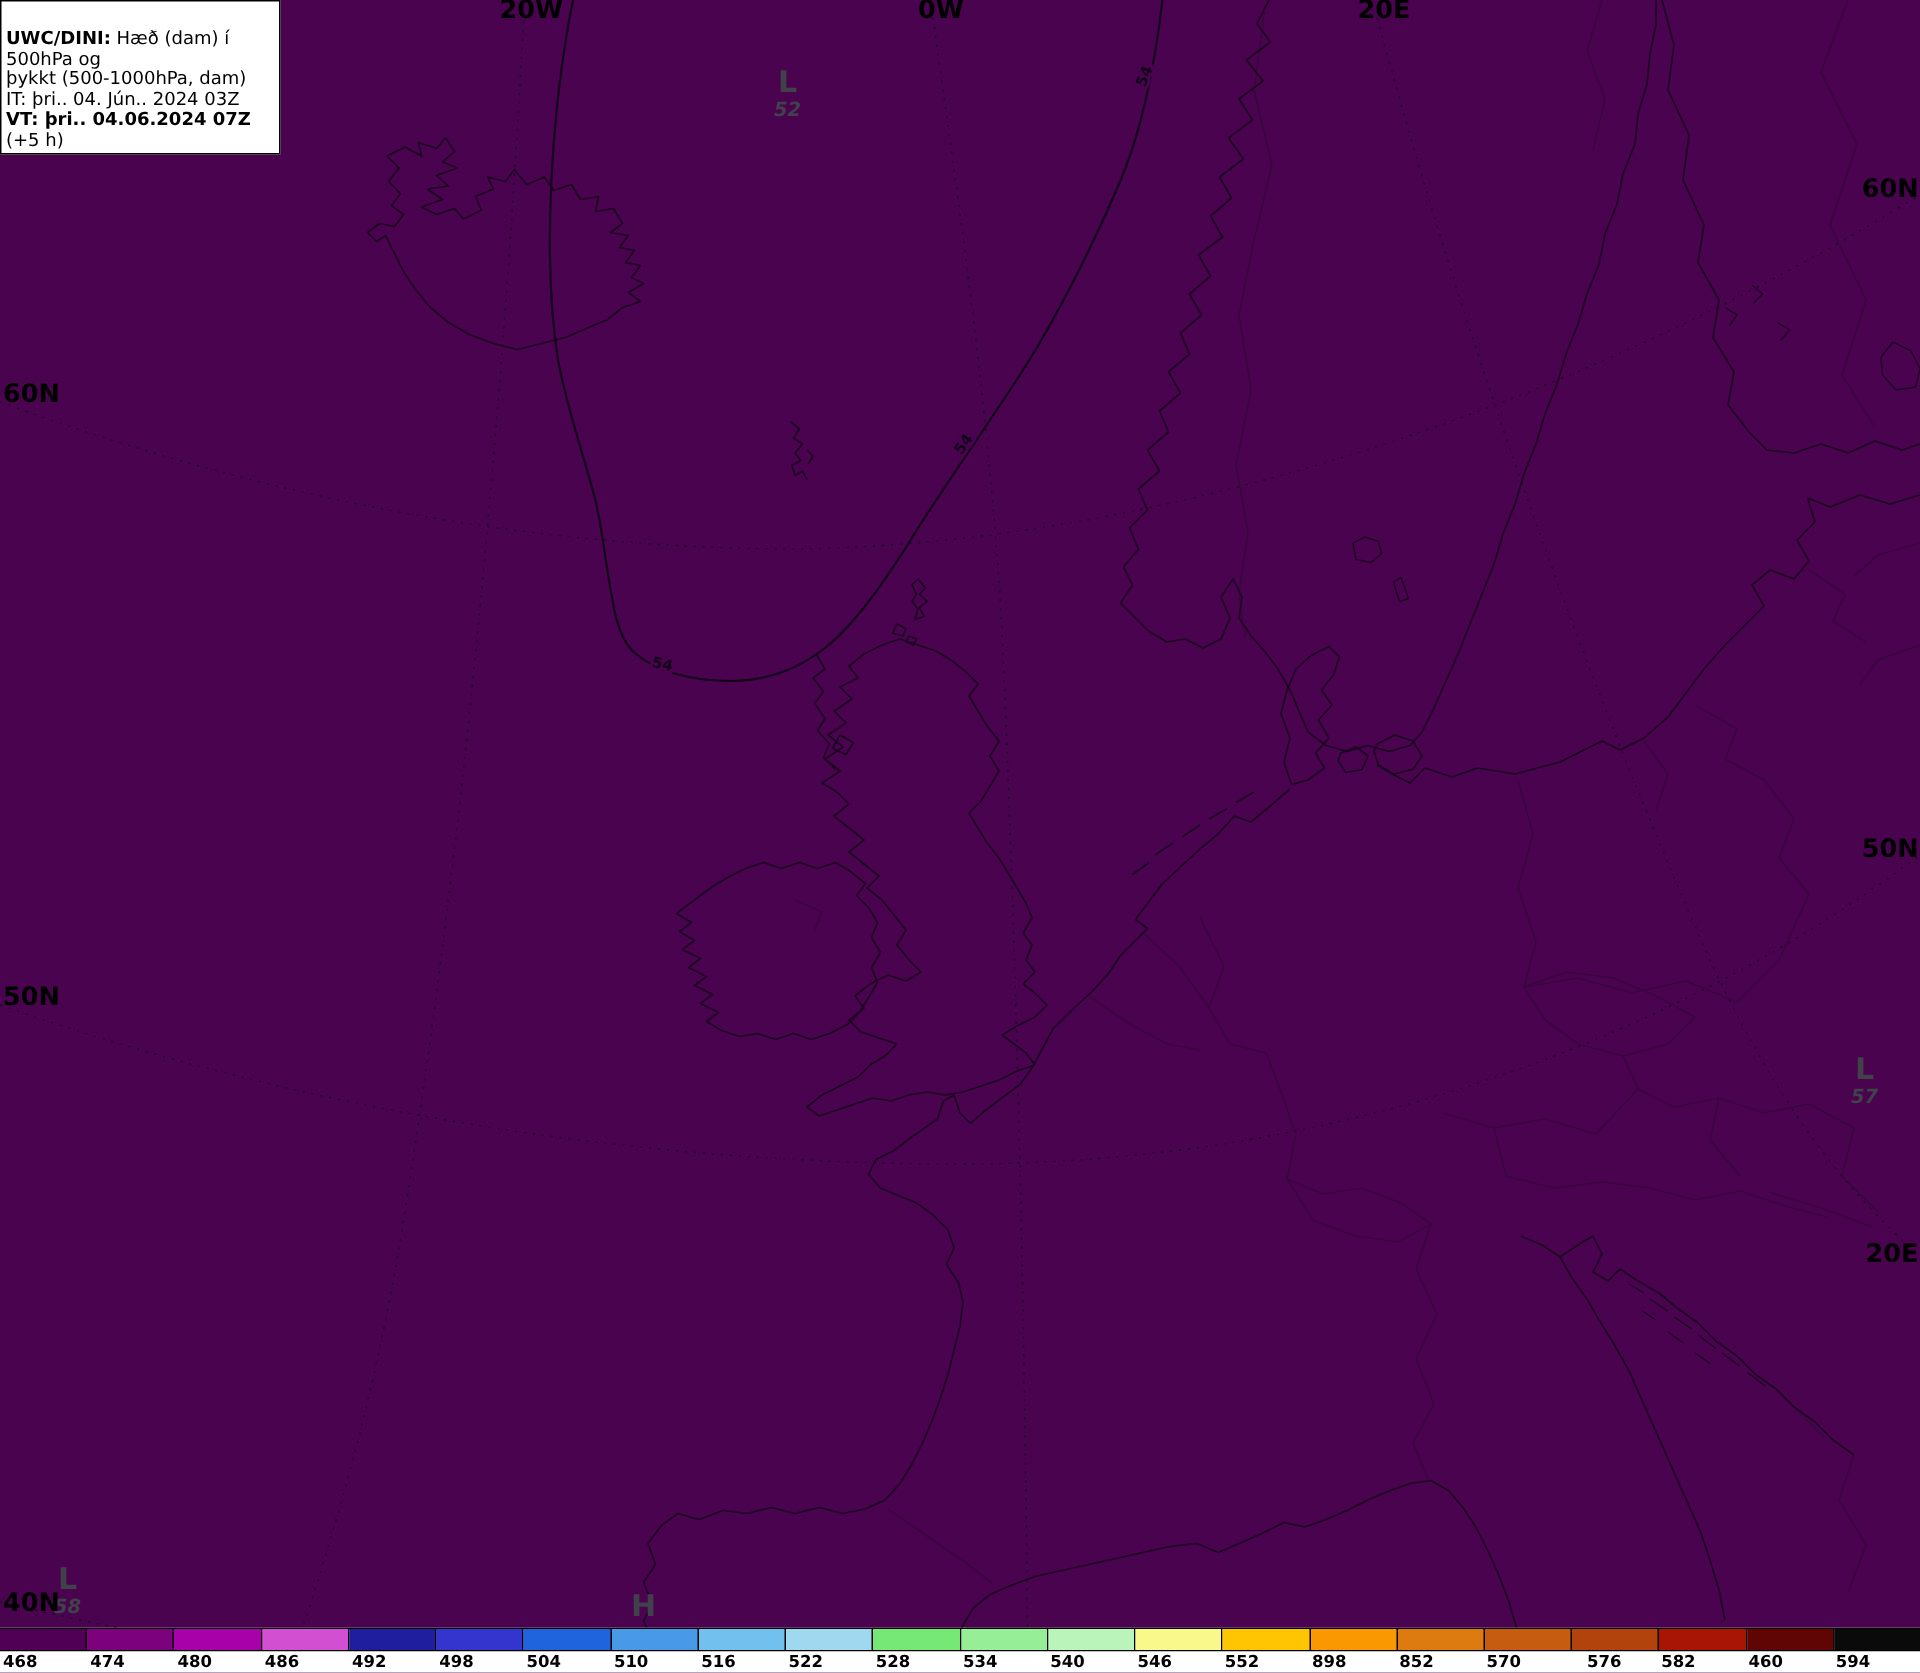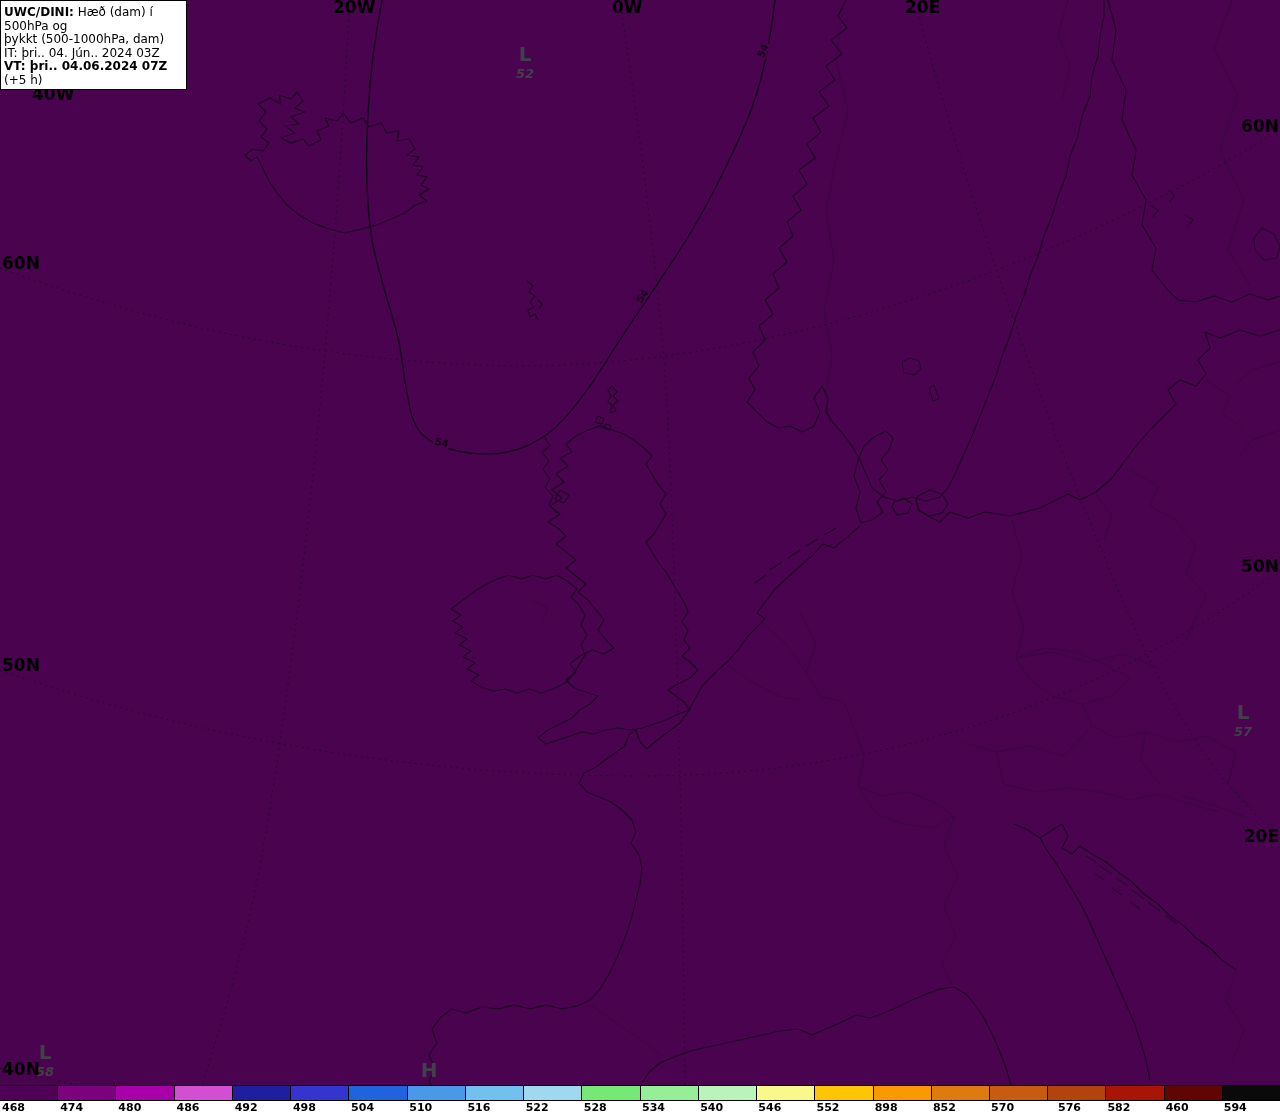--- a/index.html
+++ b/index.html
@@ -8,21 +8,21 @@
     font-family:"DejaVu Sans","Liberation Sans",sans-serif;
     -webkit-font-smoothing:antialiased;
   }
   .map{
     position:relative;width:1280px;height:1085px;overflow:hidden;
   }
   .map svg{position:absolute;left:0;top:0;display:block;}
   .infobox{
     position:absolute;left:0;top:0;z-index:10;
     background:#ffffff;border:1px solid #000;
-    padding:5px 4px 2px 3px;width:178px;
+    padding:18px 4px 2px 3px;width:178px;
     font-size:12px;line-height:13.5px;color:#000;
   }
   .infobox .b{font-weight:bold;}
   .edge-label{
     position:absolute;z-index:5;color:#000;font-size:17px;font-weight:bold;
     line-height:11px;white-space:nowrap;
   }
   .edge-label.right{right:1px;}
   .pressure{
     position:absolute;z-index:4;text-align:center;color:#41414b;

